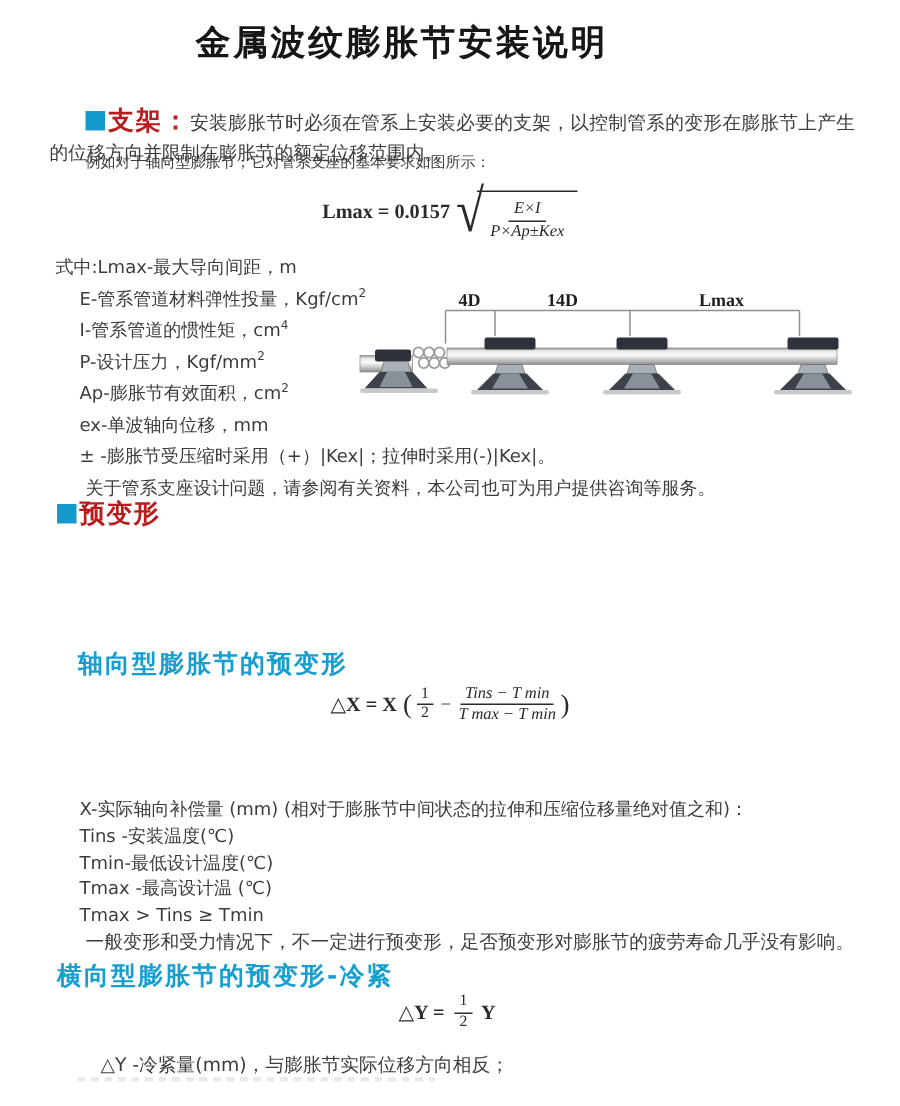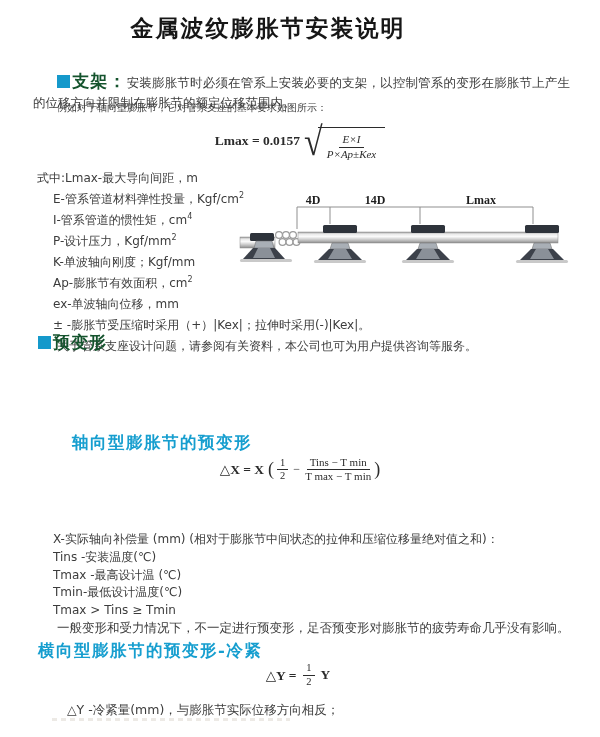--- a/index.html
+++ b/index.html
@@ -7,55 +7,55 @@
     position:relative;width:600px;height:737px;background:#ffffff;overflow:hidden;
     font-family:"DejaVu Sans","Liberation Sans",sans-serif;color:#3c3c3c;
     border-right:2px solid #f2f2f2;
   }
   .title{
     position:absolute;top:13px;left:0;width:536px;text-align:center;
     font-size:23px;font-weight:bold;color:#161616;letter-spacing:2px;
   }
   .body-par{font-size:12.5px;line-height:20px;text-align:justify;}
   .sec1{position:absolute;left:33px;top:58px;width:537px;text-indent:24px;}
-  .sec-label{color:#14532d;font-size:17px;font-weight:bold;letter-spacing:1px;}
+  .sec-label{color:#b91c1c;font-size:17px;font-weight:bold;letter-spacing:1px;}
   .sq{display:inline-block;width:13px;height:13px;background:#1599cb;margin-right:2px;vertical-align:-1px;}
   .example{position:absolute;left:33px;top:101px;width:537px;font-size:10px;text-indent:24px;}
 
   
   .formula{position:absolute;left:0;width:600px;display:flex;justify-content:center;align-items:center;
     font-family:"Liberation Serif","DejaVu Serif",serif;color:#2b2b2b;}
   .f-lmax{top:121px;}
   .f-lhs{font-weight:bold;font-size:13.5px;margin-right:4px;}
   .radical{font-size:34px;font-weight:normal;line-height:0;transform:scaleY(1.18) translateY(1px);margin-right:-5px;}
   .underroot{border-top:1.5px solid #2b2b2b;padding:1px 5px 0 5px;margin-top:6px;}
   .frac{display:inline-flex;flex-direction:column;align-items:center;font-size:11px;font-style:italic;line-height:1.25;}
   .frac .num{border-bottom:1px solid #2b2b2b;padding:0 4px;}
   .frac .den{padding:0 4px;}
   .sfrac{display:inline-flex;flex-direction:column;align-items:center;font-size:10.5px;line-height:1.2;margin:0 3px;}
   .sfrac .num{border-bottom:1px solid #2b2b2b;padding:0 3px;}
-  .ital{}
+  .ital{font-style:italic;}
   .paren{font-size:18px;font-weight:normal;}
   .f-dx{top:456px;}
   .f-dy{top:662px;}
 
   
   .defs{position:absolute;left:37px;top:166px;font-size:12px;line-height:18px;}
   .defs .ind{margin-left:16px;}
   .defs .ind2{margin-left:20px;}
   sup{font-size:8px;}
 
   
   .diagram{position:absolute;left:238px;top:191px;}
 
   .sec2-label{position:absolute;left:38px;top:331px;}
   .predeform{position:absolute;left:33px;top:352px;width:537px;line-height:19.5px;text-indent:24px;}
 
   .sub-heading{position:absolute;font-size:16.5px;color:#169ecf;letter-spacing:1.5px;font-weight:bold;}
-  .axial-heading{left:72px;top:432px;text-align:center;}
+  .axial-heading{left:52px;top:432px;text-align:center;}
   .lateral-heading{left:38px;top:640px;}
 
   .axial-explain{position:absolute;left:33px;top:494px;width:537px;line-height:19px;text-indent:24px;}
   .x-line{position:absolute;left:53px;top:531px;font-size:12px;}
   .t-lines{position:absolute;left:53px;top:549px;font-size:12px;line-height:17.5px;}
   .note-line{position:absolute;left:33px;top:620px;width:537px;font-size:12.5px;text-indent:24px;}
   .dy-line{position:absolute;left:67px;top:702px;font-size:12.5px;}
   .sliver{position:absolute;left:52px;top:718px;width:238px;height:3px;opacity:.55;
     background:repeating-linear-gradient(90deg,#ddd8d0 0 5px,#fff 5px 9px);}
 </style>
@@ -79,21 +79,20 @@
         <span class="den">P×Ap±Kex</span>
       </span>
     </span>
   </div>
 
   <div class="defs">
     <div><span>式中:Lmax-最大导向间距，m</span><sup></sup></div>
     <div class="ind"><span>E-管系管道材料弹性投量，Kgf/cm</span><sup>2</sup></div>
     <div class="ind"><span>I-管系管道的惯性矩，cm</span><sup>4</sup></div>
     <div class="ind"><span>P-设计压力，Kgf/mm</span><sup>2</sup></div>
-    <div class="ind"><span>K-单波轴向刚度；Kgf/mm</span><sup></sup></div>
     <div class="ind"><span>Ap-膨胀节有效面积，cm</span><sup>2</sup></div>
     <div class="ind"><span>ex-单波轴向位移，mm</span><sup></sup></div>
     <div class="ind"><span>± -膨胀节受压缩时采用（+）|Kex|；拉伸时采用(-)|Kex|。</span><sup></sup></div>
     <div class="ind2"><span>关于管系支座设计问题，请参阅有关资料，本公司也可为用户提供咨询等服务。</span><sup></sup></div>
   </div>
 
   <svg class="diagram" width="332" height="76" viewBox="0 0 332 76">
     <defs>
       <linearGradient id="pipeg" x1="0" y1="0" x2="0" y2="1">
         <stop offset="0" stop-color="#969696"></stop>
@@ -176,22 +175,22 @@
     <span class="sfrac ital" style="font-size:11px;">
       <span class="num">Tins − T min</span>
       <span>T max − T min</span>
     </span>
     <span class="paren">)</span>
   </div>
 
   <div class="x-line">X-实际轴向补偿量 (mm) (相对于膨胀节中间状态的拉伸和压缩位移量绝对值之和)：</div>
   <div class="t-lines">
     <div>Tins -安装温度(℃)</div>
+    <div>Tmin-最低设计温度(℃)</div>
     <div>Tmax -最高设计温 (℃)</div>
-    <div>Tmin-最低设计温度(℃)</div>
     <div>Tmax &gt; Tins ≥ Tmin</div>
   </div>
   <div class="note-line">一般变形和受力情况下，不一定进行预变形，足否预变形对膨胀节的疲劳寿命几乎没有影响。</div>
 
   <div class="sub-heading lateral-heading">横向型膨胀节的预变形-冷紧</div>
 
   <div class="formula f-dy">
     <span class="f-lhs">△Y =</span>
     <span class="sfrac">
       <span class="num">1</span>

